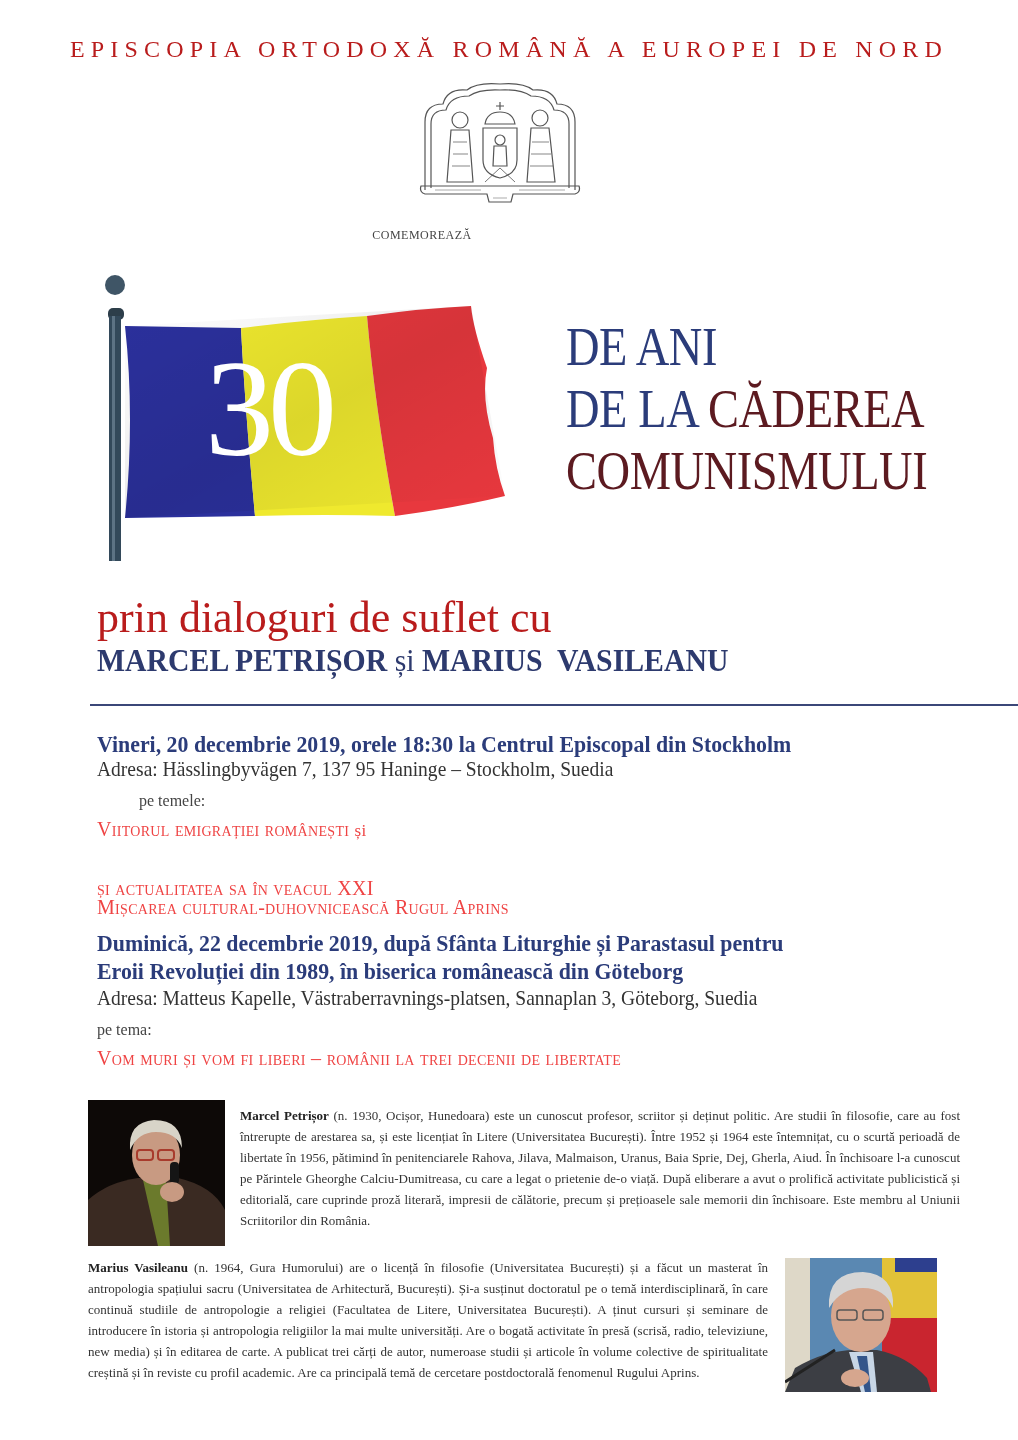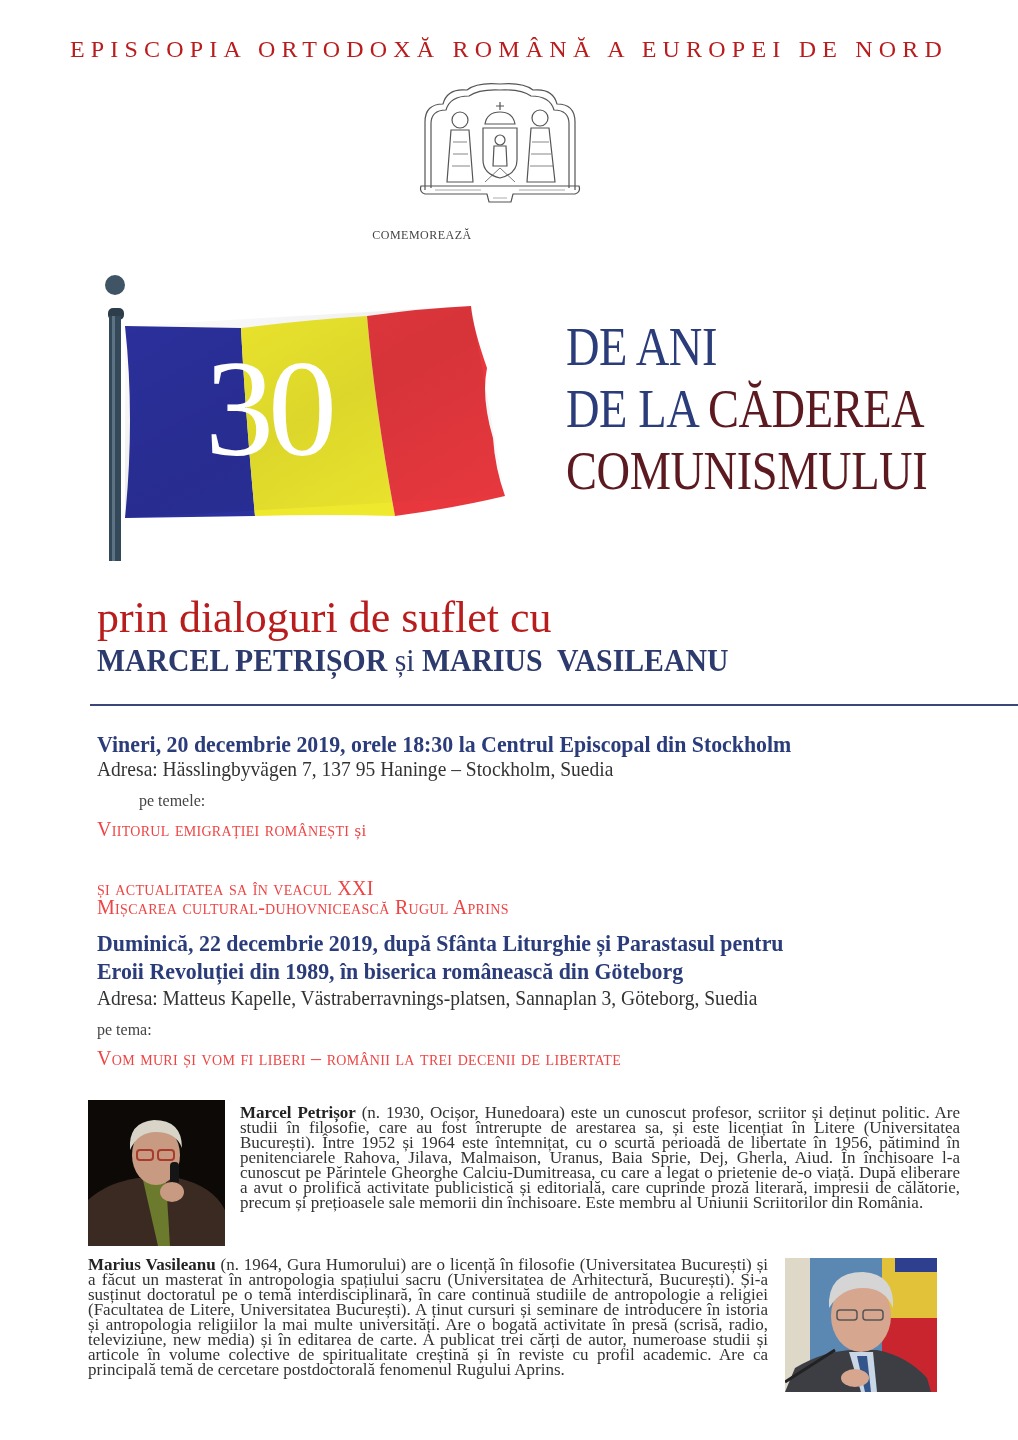--- a/index.html
+++ b/index.html
@@ -38,21 +38,21 @@
   .event-head {
     font-family: "Liberation Serif", "DejaVu Serif", serif;
     font-weight: bold; color: #2b3c7a; font-size: 23px; white-space: nowrap;
     transform-origin: left; line-height: 29px;
   }
   .event-addr { color: #333; font-size: 21px; white-space: nowrap; transform-origin: left; }
   .themes-label { color: #444; font-size: 16px; }
   .theme { color: #ef4444; font-size: 20px; font-variant: small-caps; white-space: nowrap; letter-spacing: 0.3px; }
   .theme .conj { font-variant: normal; font-size: 17px; }
 
-  .bio { font-size: 17px; line-height: 15px; color: #333; text-align: justify; }
+  .bio { font-size: 13px; line-height: 21px; color: #333; text-align: justify; }
   .bio b { color: #222; }
   .photo { overflow: hidden; }
 </style>
 </head>
 <body>
 
 <div class="abs org-title">EPISCOPIA ORTODOXĂ ROMÂNĂ A EUROPEI DE NORD</div>
 
 <div class="abs emblem">
   <svg width="170" height="130" viewBox="0 0 170 130" fill="none" stroke="#555" stroke-width="1.2">

